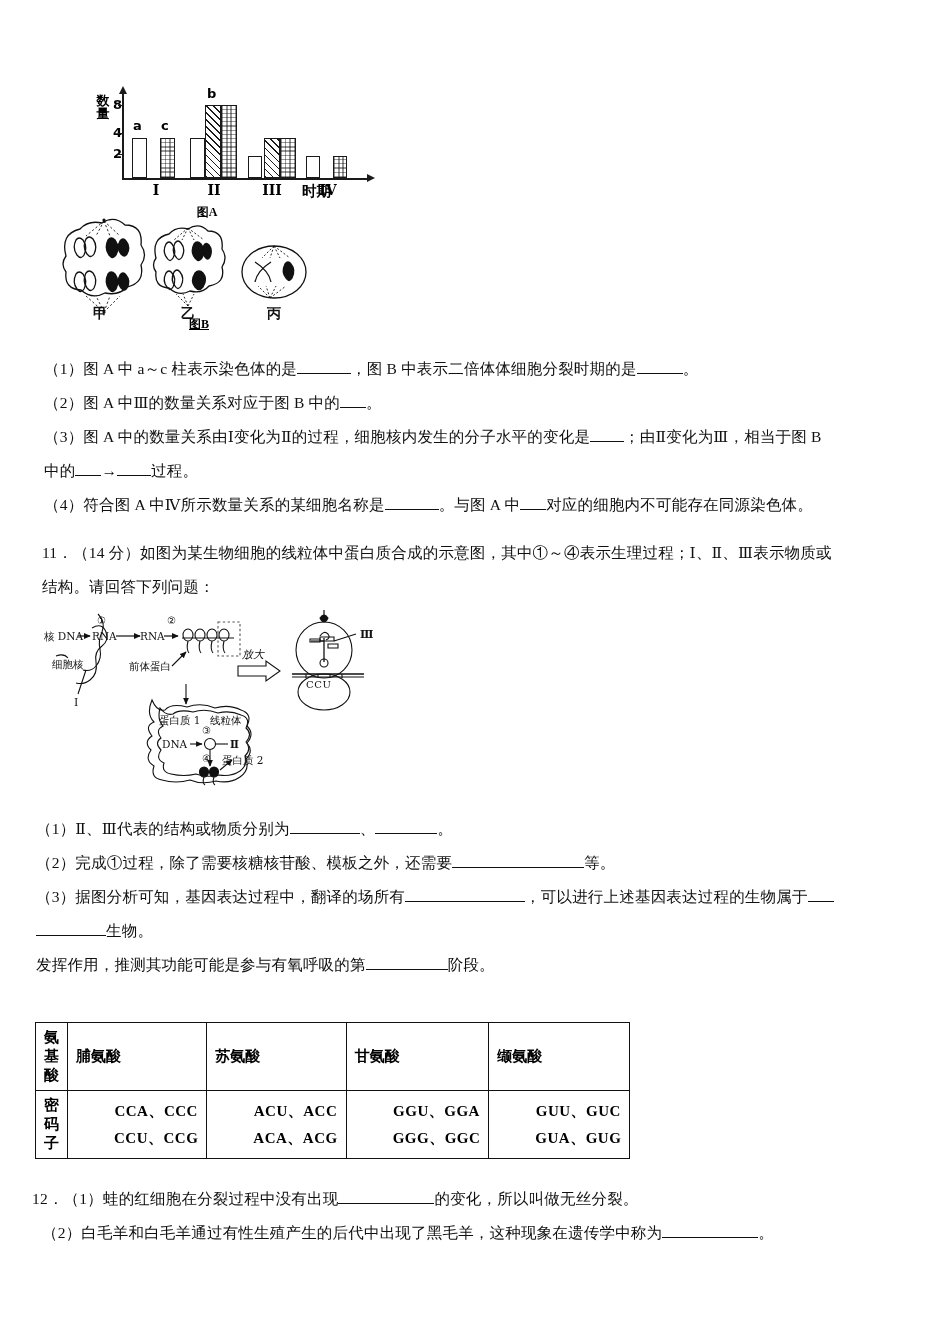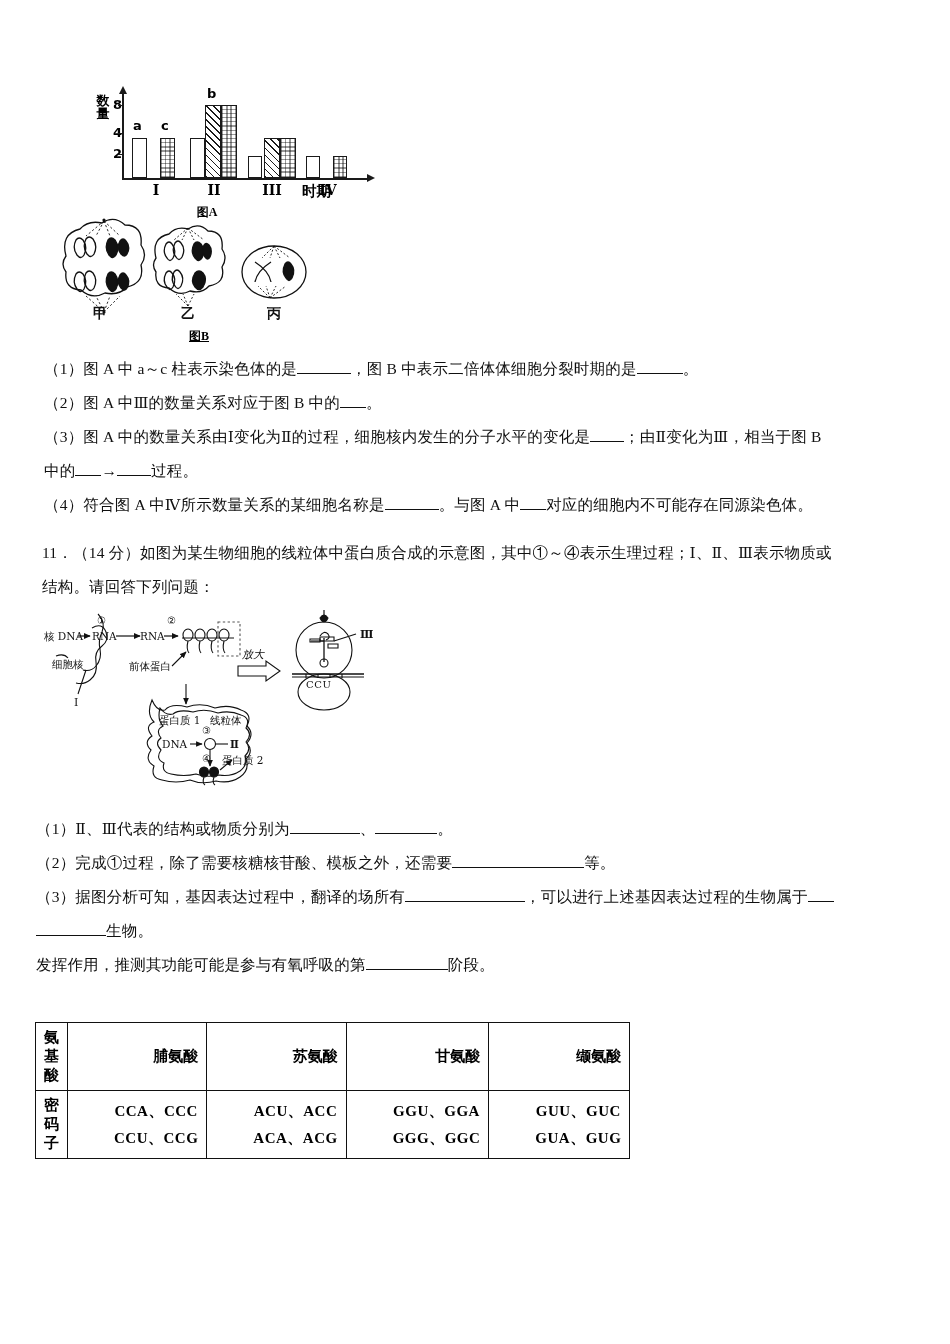--- a/index.html
+++ b/index.html
@@ -65,21 +65,21 @@
   table.codon{
     position:absolute;left:35px;top:1022px;width:423px;
     border-collapse:collapse;
   }
   table.codon td{
     border:1.3px solid #111;
     font-size:15px;font-weight:700;
     padding:5px 8px;
     font-family:"Liberation Serif",serif;
   }
-  table.codon td.hd{height:30px;vertical-align:middle;text-align:right;}
+  table.codon td.hd{height:30px;vertical-align:middle;}
   table.codon td.rowhead{width:64px;text-align:center;vertical-align:middle;}
   table.codon td.cell{width:108px;vertical-align:middle;line-height:27px;
                       text-align:center;font-family:"Liberation Serif",serif;padding-left:46px;}
   .codonline{display:block;white-space:nowrap;letter-spacing:.5px;}
 </style>
 </head>
 <body>
 
 <div class="page">
 
@@ -187,21 +187,21 @@
         </g>
         <path d="M203 46 q14 9 16 20 M219 46 q-14 9 -16 20"></path>
         <path d="M233 48 q-4 8 1 14 q3 5 6 0 q4 -8 -1 -14 q-3 -4 -6 0 Z" fill="#111"></path>
       </g>
       <g font-family="DejaVu Serif, serif" font-size="14" font-weight="bold" fill="#111" text-anchor="middle">
         <text x="48" y="102">甲</text>
         <text x="136" y="102">乙</text>
         <text x="222" y="102">丙</text>
       </g>
     </svg>
-    <div class="figcap" style="left:112px;top:112px;width:70px;text-decoration:underline;">图B</div>
+    <div class="figcap" style="left:112px;top:100px;width:70px;text-decoration:underline;">图B</div>
   </div>
 
   <div style="position:absolute;left:36px;top:352px;width:880px;margin-left:8px;">
     <div class="qline">
       （1）图 A 中 a～c 柱表示染色体的是<span class="blank b6"></span>，图 B 中表示二倍体体细胞分裂时期的是<span class="blank b5"></span>。
     </div>
     <div class="qline">
       （2）图 A 中Ⅲ的数量关系对应于图 B 中的<span class="blank b3"></span>。
     </div>
     <div class="qline">
@@ -365,14 +365,22 @@
         <span class="codonline">GGG、GGC</span>
       </td>
       <td class="cell">
         <span class="codonline">GUU、GUC</span>
         <span class="codonline">GUA、GUG</span>
       </td>
     </tr>
   </tbody>
     </table>
 
+  <div style="position:absolute;left:32px;top:1182px;width:890px;">
+    <div class="qline">
+      12．（1）蛙的红细胞在分裂过程中没有出现<span class="blank b10"></span>的变化，所以叫做无丝分裂。
+    </div>
+    <div class="qline" style="padding-left:10px;">
+      （2）白毛羊和白毛羊通过有性生殖产生的后代中出现了黑毛羊，这种现象在遗传学中称为<span class="blank b10"></span>。
+    </div>
+  </div>
 
 </div>
 
 </body></html>

